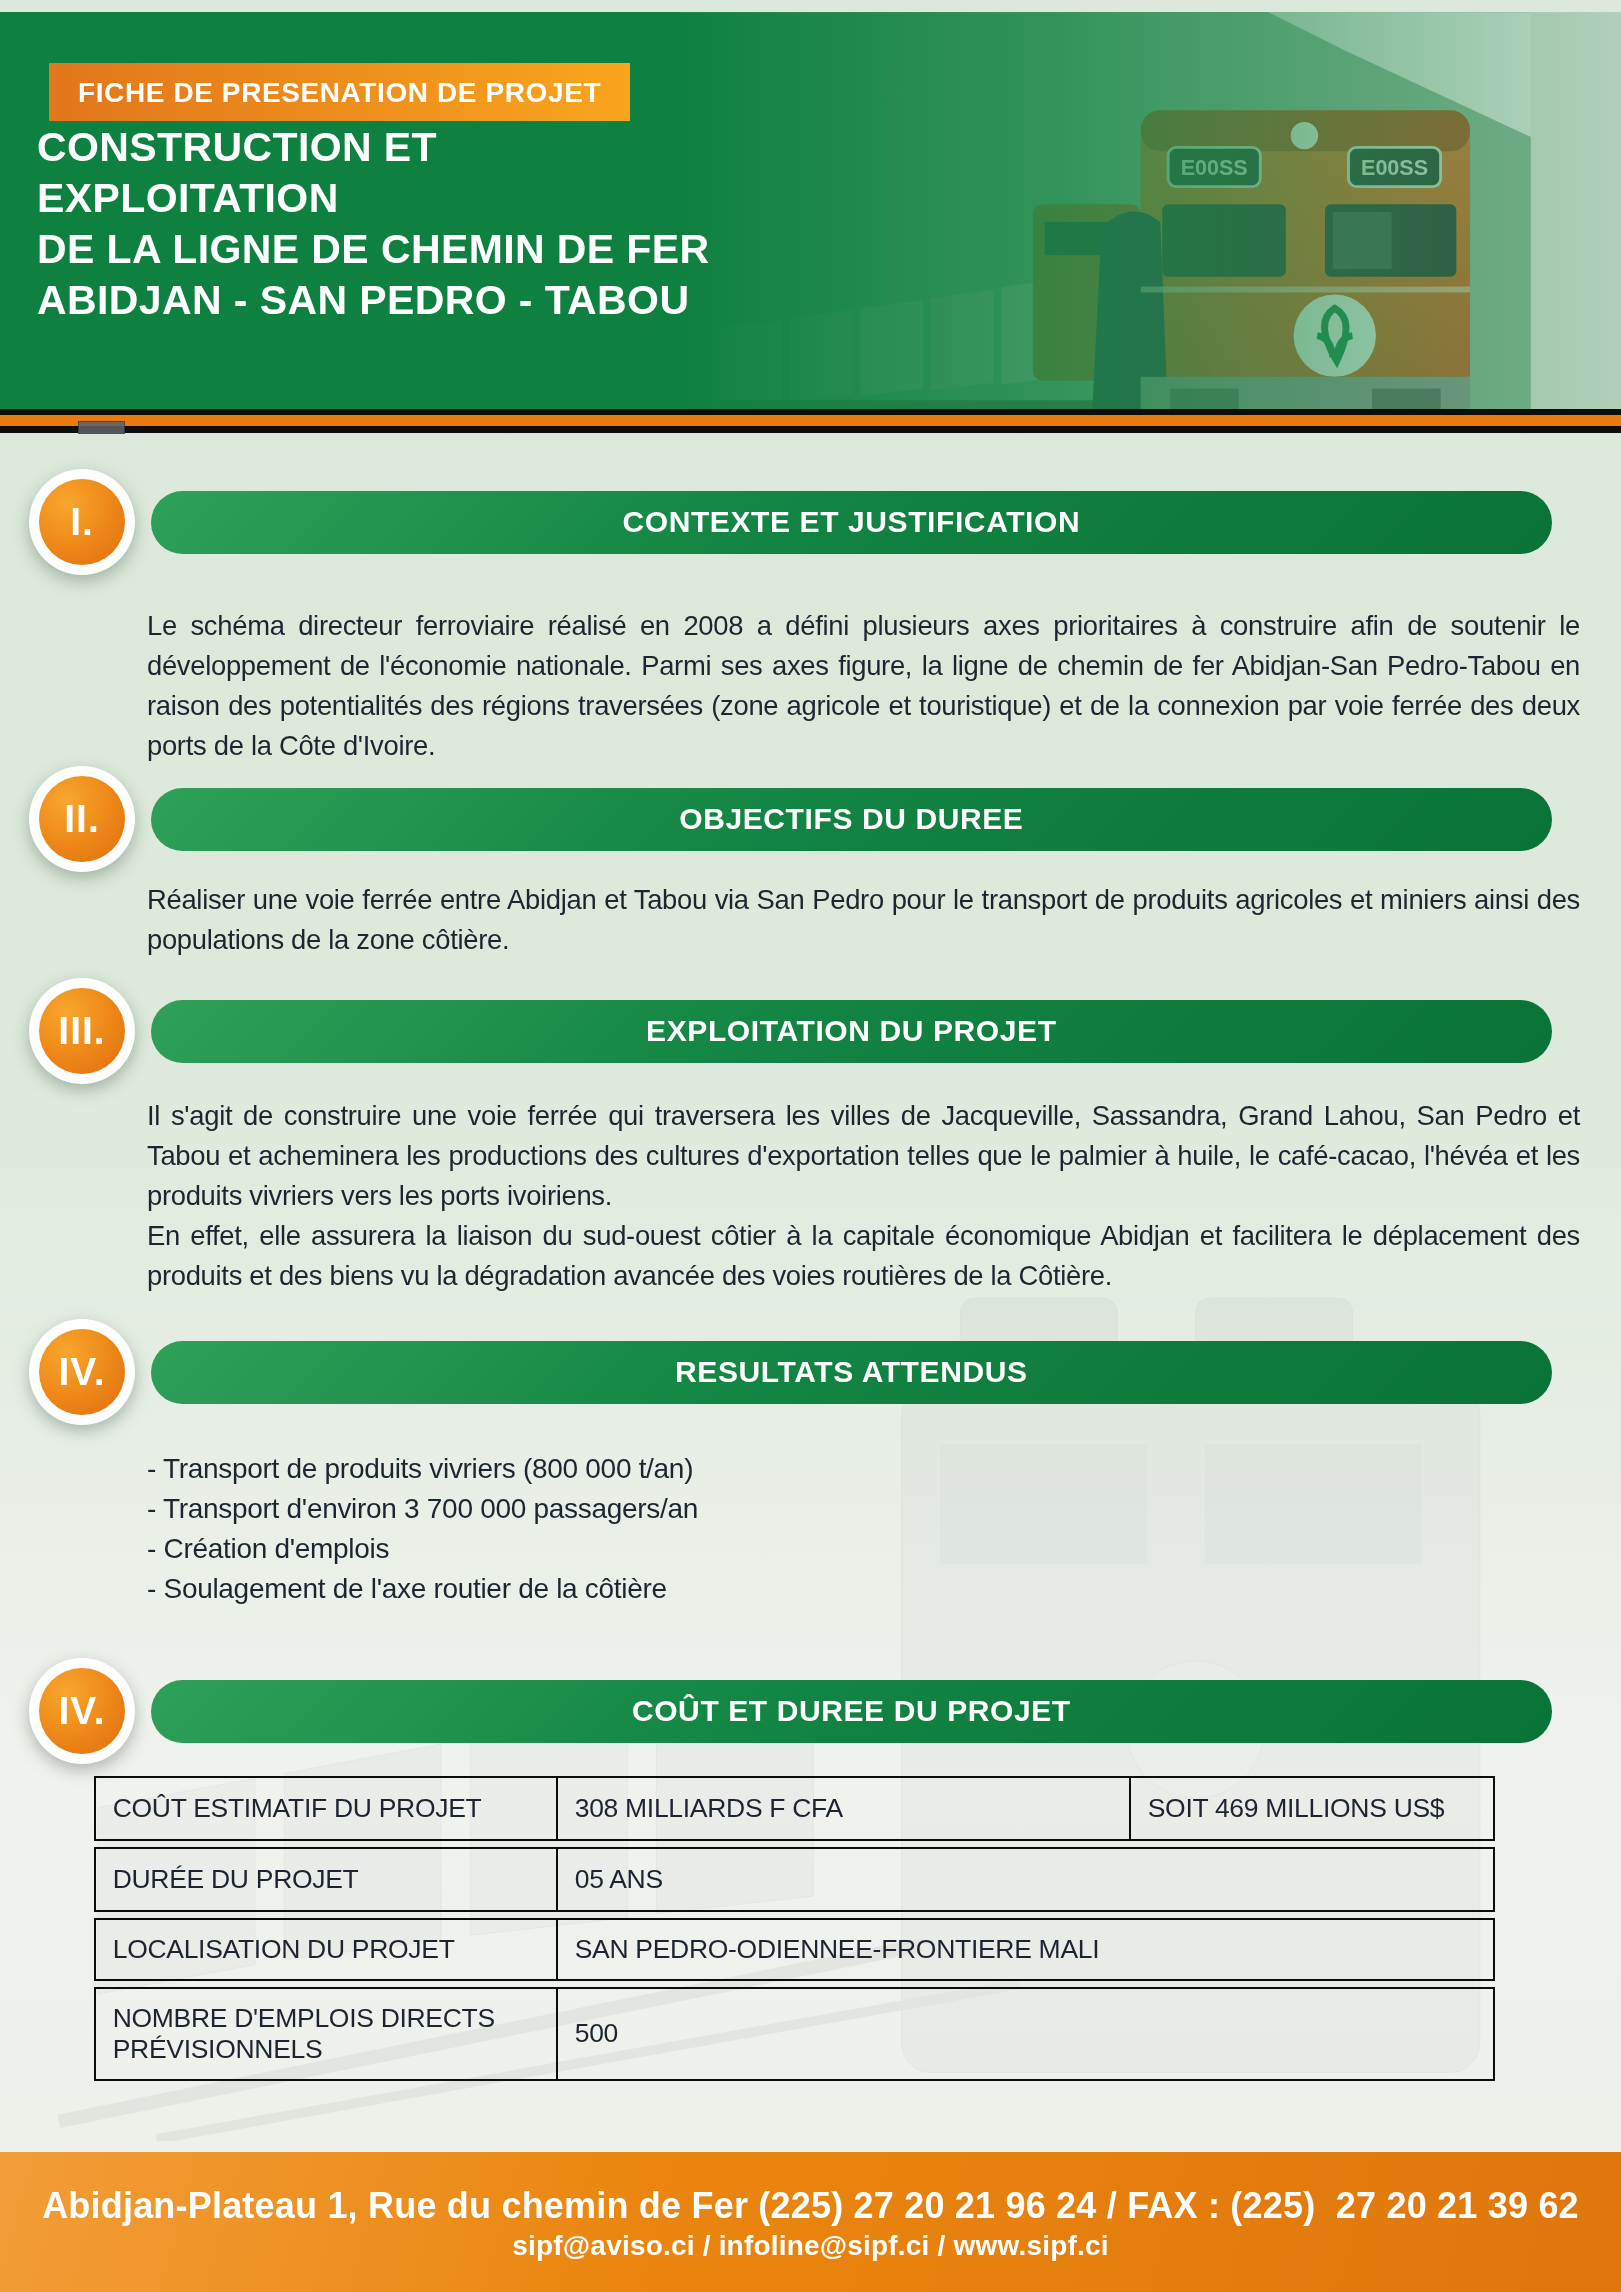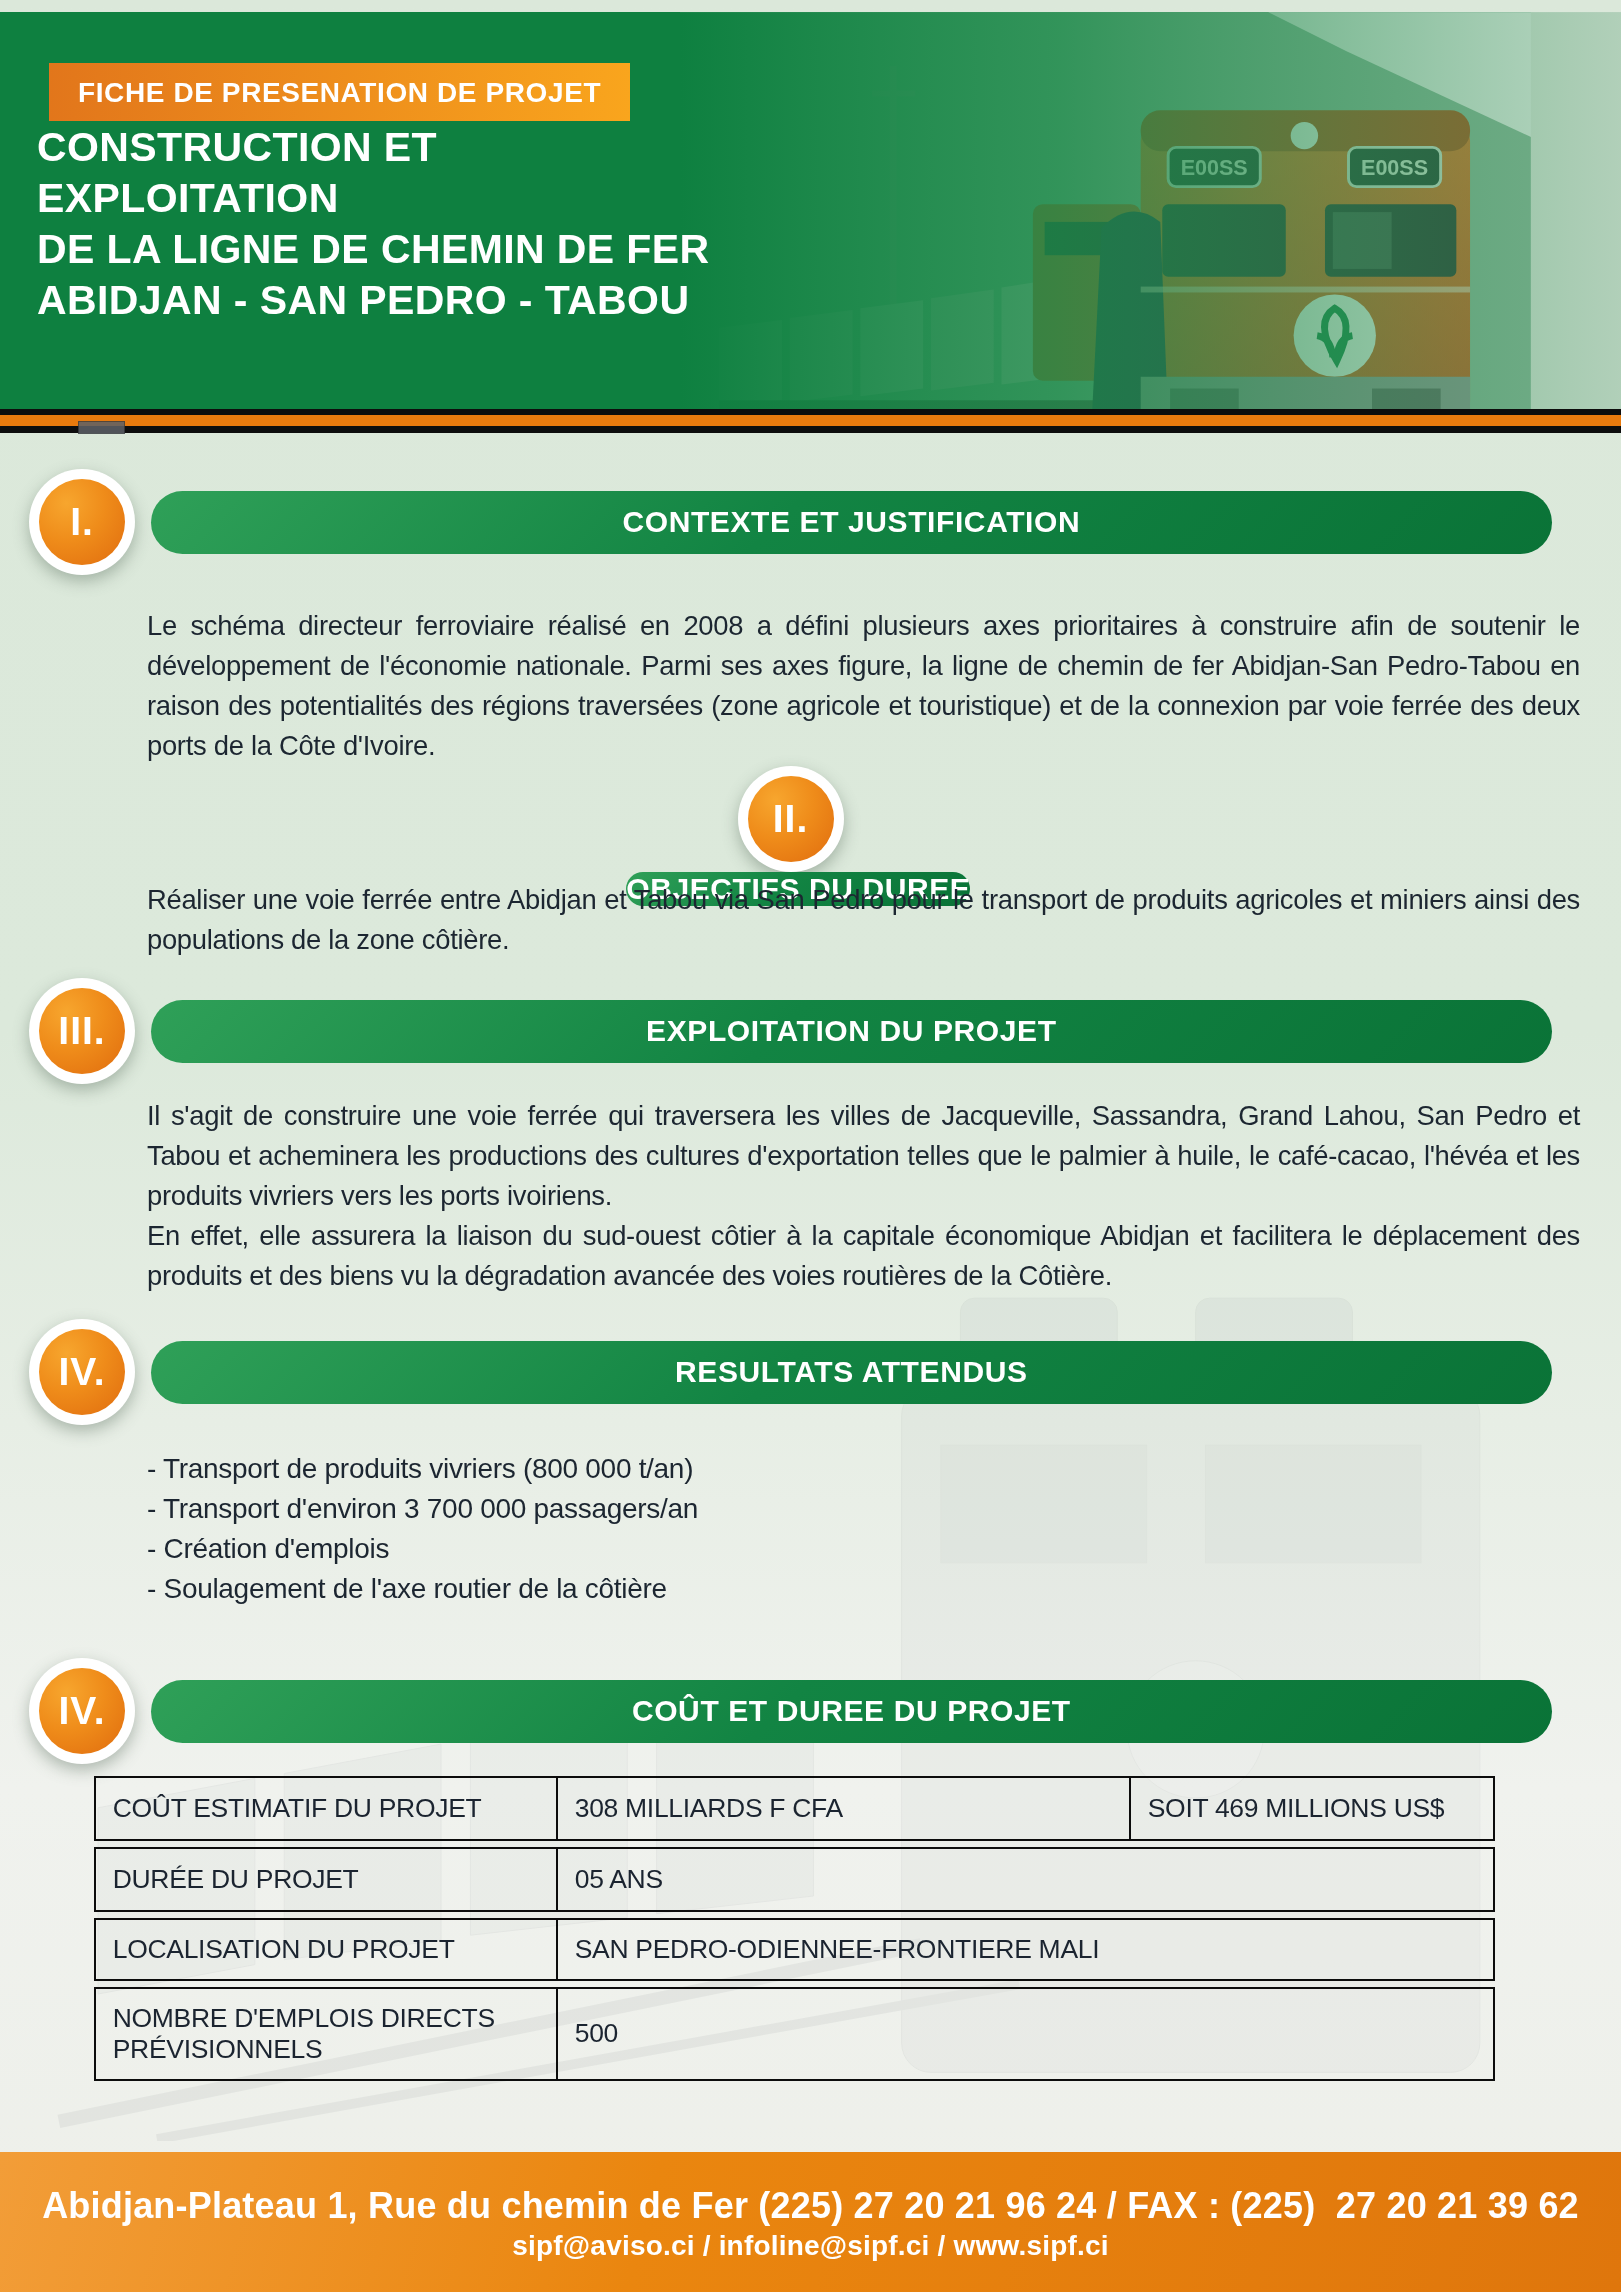--- a/index.html
+++ b/index.html
@@ -168,21 +168,21 @@
   <div class="section-row" style="top:469px;">
     <div class="numeral-badge">
       <div class="numeral-inner">I.</div>
     </div>
     <div class="pill">CONTEXTE ET JUSTIFICATION</div>
   </div>
   <div class="para" style="top:606px;">
     <p>Le schéma directeur ferroviaire réalisé en 2008 a défini plusieurs axes prioritaires à construire afin de soutenir le développement de l'économie nationale. Parmi ses axes figure, la ligne de chemin de fer Abidjan-San Pedro-Tabou en raison des potentialités des régions traversées (zone agricole et touristique) et de la connexion par voie ferrée des deux ports de la Côte d'Ivoire.</p>
   </div>
 
-  <div class="section-row" style="top:766px;flex-direction:column;">
+  <div class="section-row" style="top:766px;">
     <div class="numeral-badge">
       <div class="numeral-inner">II.</div>
     </div>
     <div class="pill">OBJECTIFS DU DUREE</div>
   </div>
   <div class="para" style="top:880px;">
     <p>Réaliser une voie ferrée entre Abidjan et Tabou via San Pedro pour le transport de produits agricoles et miniers ainsi des populations de la zone côtière.</p>
   </div>
 
   <div class="section-row" style="top:978px;">

